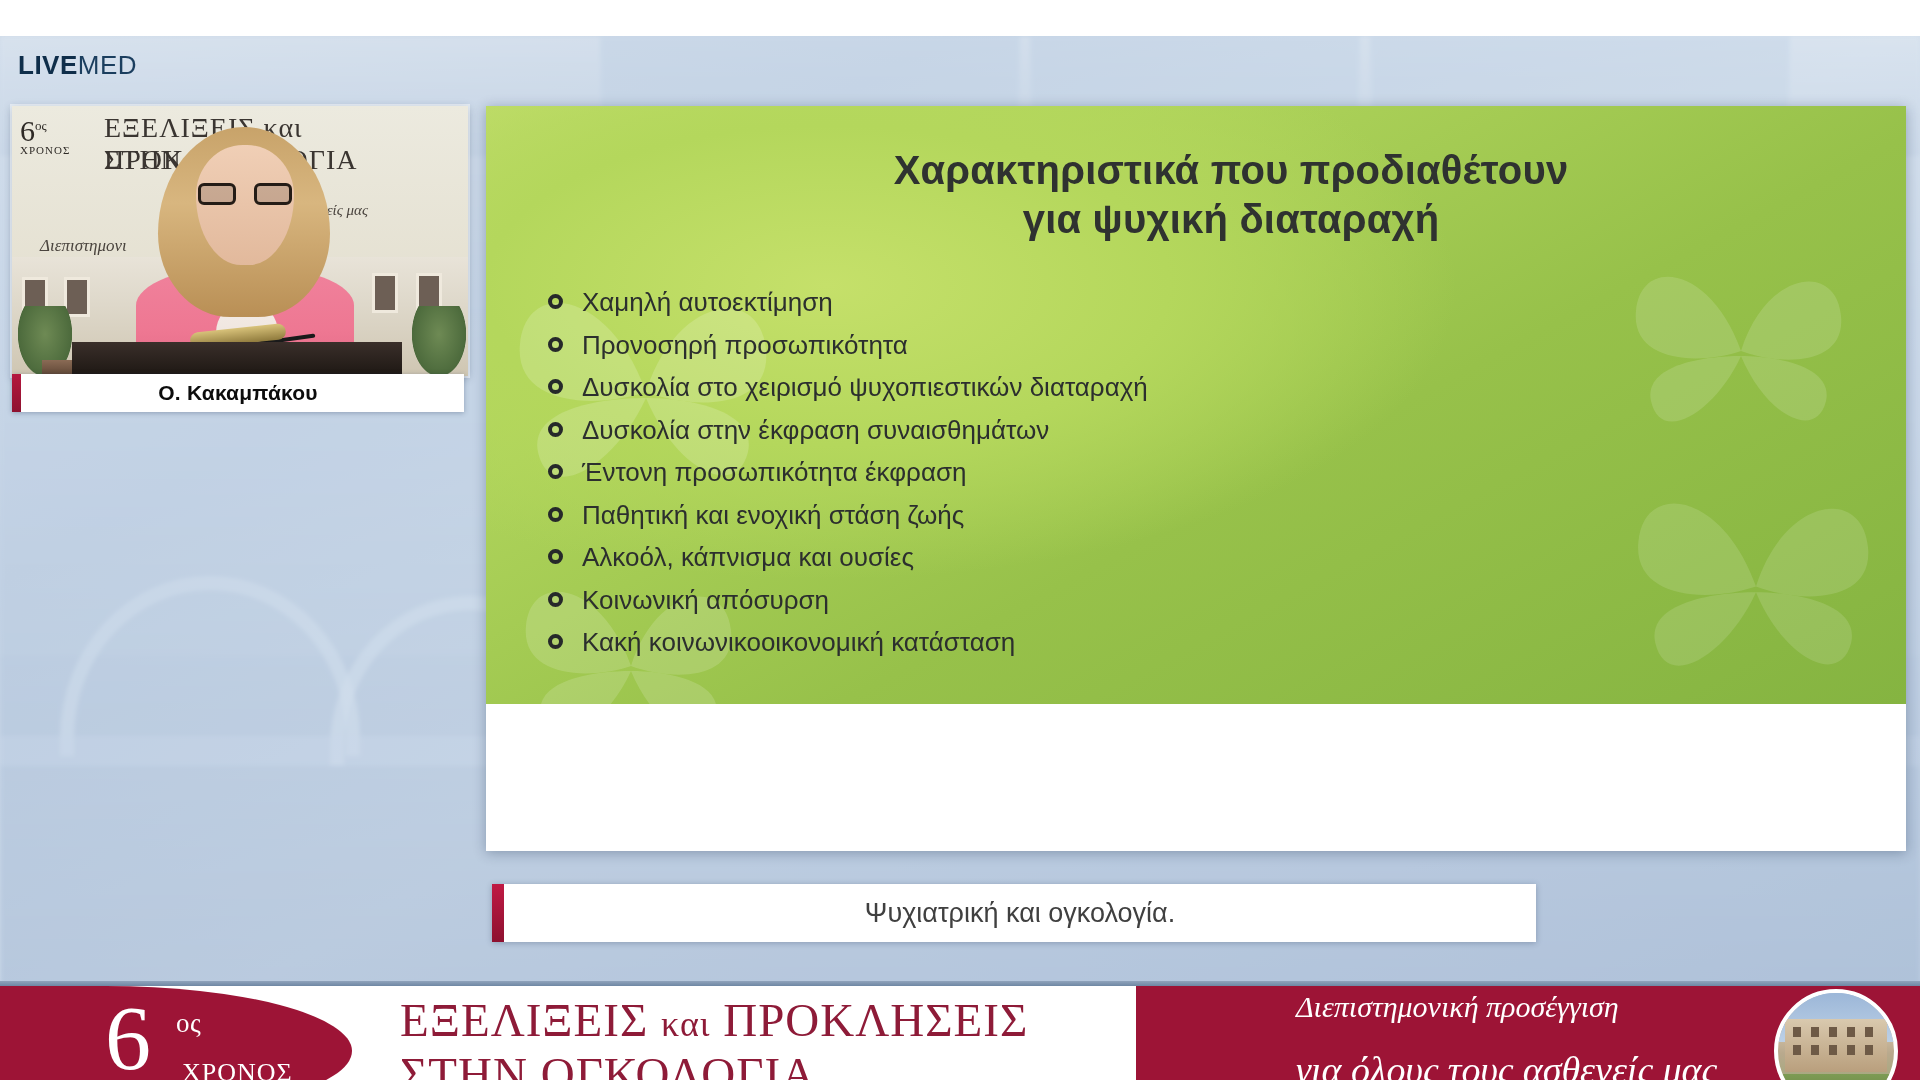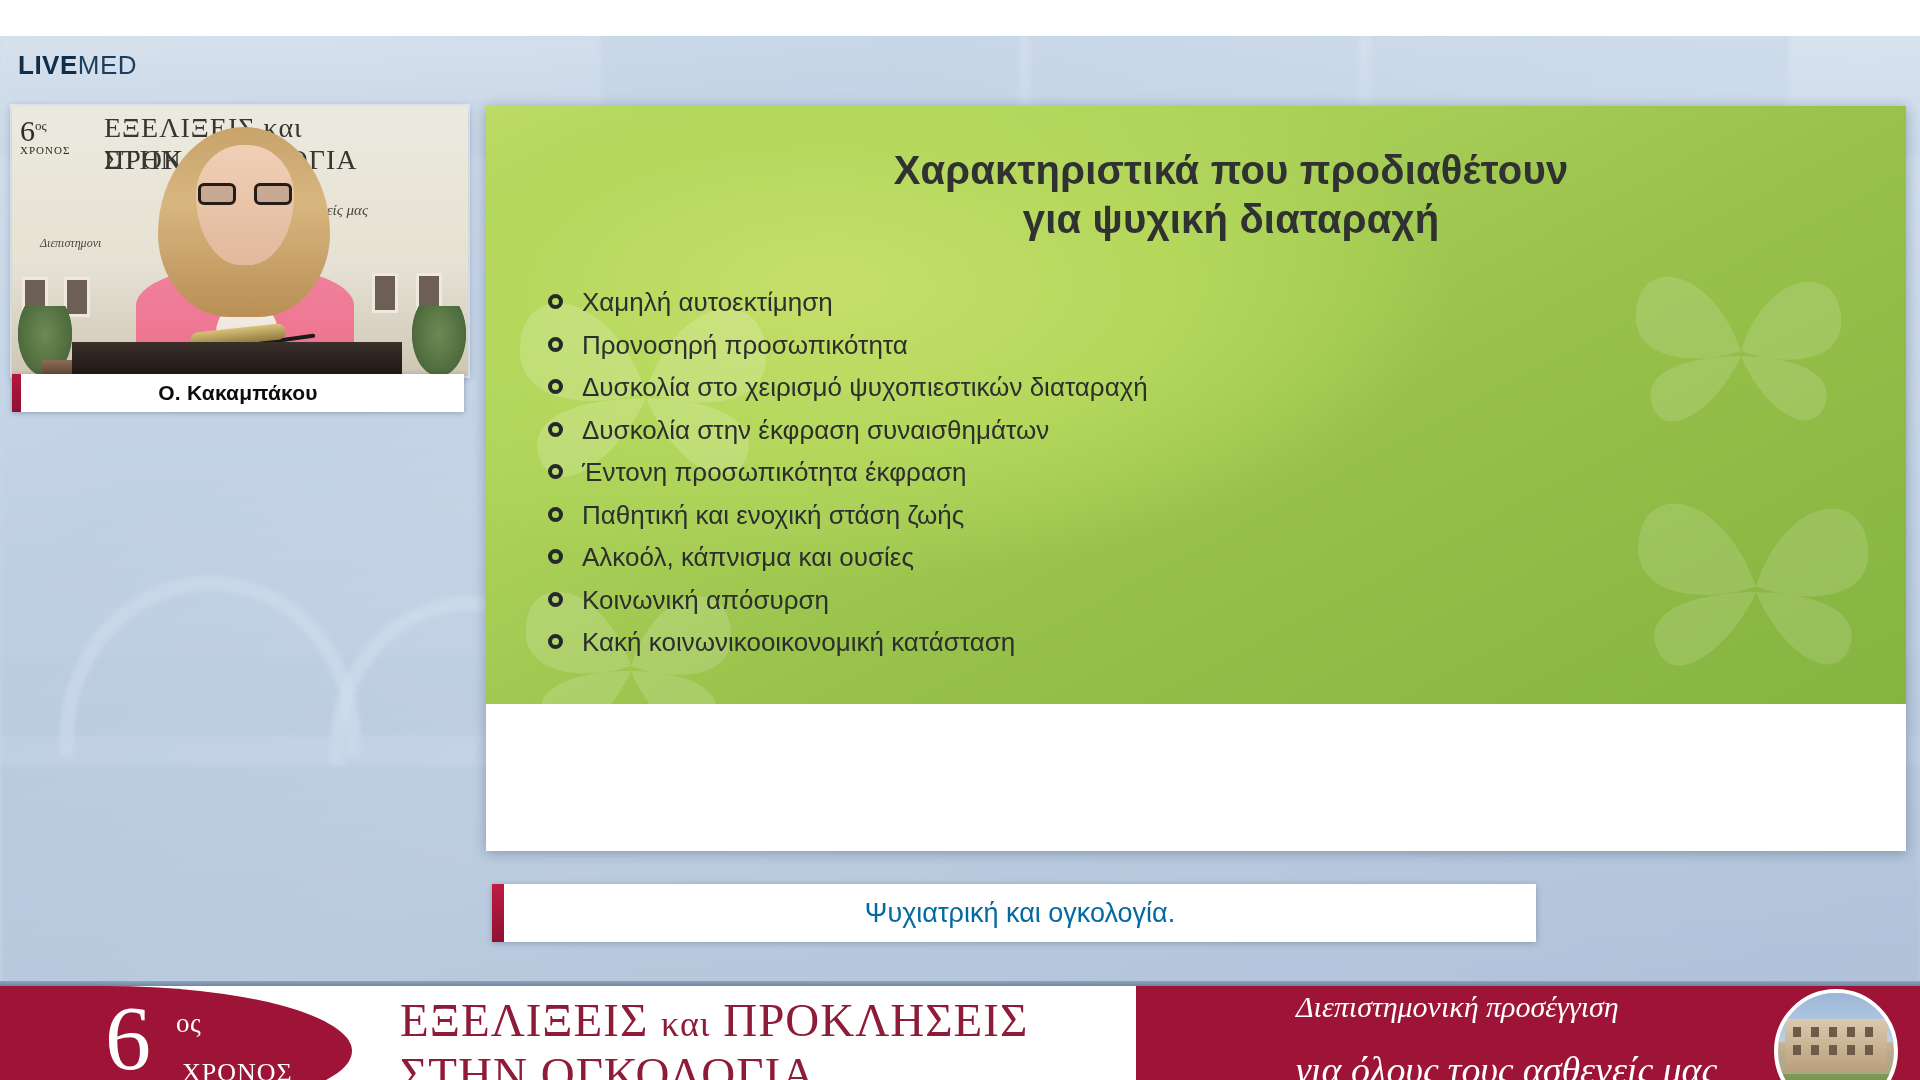--- a/index.html
+++ b/index.html
@@ -92,21 +92,21 @@
     font-size: 28px; letter-spacing: 1px; color: #3a3531;
     font-family: "Liberation Serif", serif;
   }
   .sp-script {
     position: absolute; left: 200px; top: 96px;
     font-size: 15px; font-style: italic; color: #4a443e;
     font-family: "Liberation Serif", serif;
   }
   .sp-script2 {
     position: absolute; left: 28px; top: 130px;
-    font-size: 12px; font-style: italic; color: #4a443e;
+    font-size: 17px; font-style: italic; color: #4a443e;
     font-family: "Liberation Serif", serif;
   }
   .sp-building {
     position: absolute; left: 0; bottom: 0; width: 100%; height: 44%;
     background: linear-gradient(180deg,#e8e3d8 0%,#ded8ca 40%,#cfc6b2 100%);
   }
   .sp-win {
     position: absolute; width: 26px; height: 40px;
     background: #6d5f55; border: 3px solid #efe9dd;
   }
@@ -242,21 +242,21 @@
     display: flex; align-items: center;
     box-shadow: 0 1px 6px rgba(20,40,70,.28);
     z-index: 22;
   }
   .caption-accent {
     width: 12px; height: 100%;
     background: linear-gradient(180deg,#c01a44,#8d1130);
   }
   .caption-text {
     flex: 1; text-align: center;
-    font-size: 27px; color: #0369a1;
+    font-size: 27px; color: #404040;
     padding-right: 0;
   }
 
   
   .footer {
     position: absolute; left: 0; bottom: 0; width: 1920px; height: 130px;
     z-index: 40;
     background: #ffffff;
     overflow: hidden;
   }

